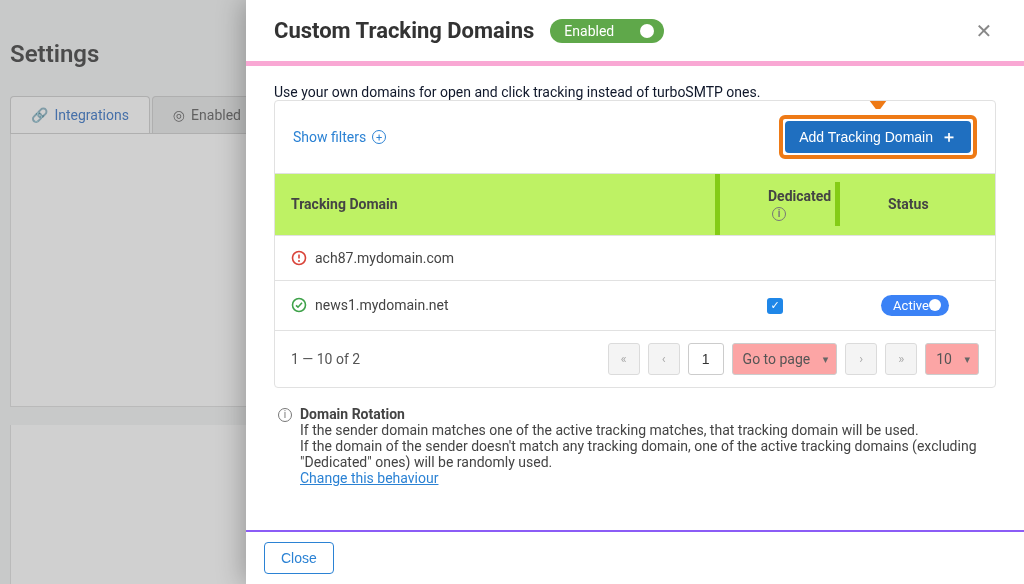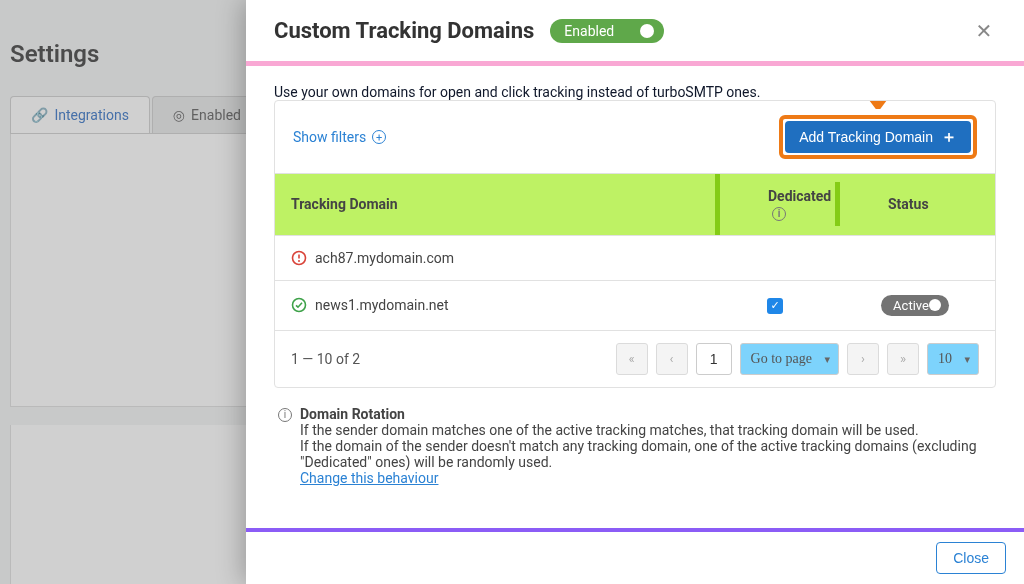--- a/index.html
+++ b/index.html
@@ -118,58 +118,58 @@
   .trow > div { padding: 14px 16px; }
   .trow .c-ded, .trow .c-status { text-align: center; }
   .domain-cell { display: flex; align-items: center; gap: 8px; }
   .stat-ico { width: 16px; height: 16px; display: inline-block; }
   .checkbox-blue {
     width: 16px; height: 16px; background: #1f87e8; border-radius: 3px;
     display: inline-flex; align-items: center; justify-content: center; color: #fff; font-size: 11px;
   }
   .active-pill {
     display: inline-flex; align-items: center; 
-    background: #737373; color: #fff; border-radius: 14px;
+    background: #3b82f6; color: #fff; border-radius: 14px;
     padding: 3px 8px 3px 12px; font-size: 13px; text-align: center;
   }
   .active-pill .knob { width: 12px; height: 12px; background: #fff; border-radius: 50%; }
   
   .pager {
     display: flex; align-items: center; gap: 8px; padding: 12px 16px;
     font-size: 14px; color: #555;
   }
   .pager .count { margin-right: auto; }
   .pg-btn {
     width: 32px; height: 32px; border: 1px solid #ccc; border-radius: 3px;
     background: #f0f0f0; color: #888; display: inline-flex; align-items: center; justify-content: center;
     cursor: pointer; font-size: 13px;
   }
   .pg-btn.disabled { opacity: .7; cursor: default; }
   .pg-num {
     width: 36px; height: 32px; border: 1px solid #ccc; border-radius: 3px;
     text-align: center; font-size: 14px; color: #333;
   }
   .goto, .pgsize {
-    height: 32px; border: 1px solid #ccc; border-radius: 3px; background: #7dd3fc;
+    height: 32px; border: 1px solid #ccc; border-radius: 3px; background: #fca5a5;
     padding: 0 26px 0 10px; font-size: 14px; color: #555;
-    display: inline-flex; align-items: center; position: relative; cursor: pointer; font-family: Liberation Serif, serif;
+    display: inline-flex; align-items: center; position: relative; cursor: pointer;
   }
   .chev {
     position: absolute; right: 8px; top: 50%; transform: translateY(-50%);
     font-size: 11px; color: #666;
   }
   
   .note { margin-top: 18px; display: flex; gap: 8px; font-size: 14px; color: #444; }
   .note .info-i { flex: 0 0 auto; margin-top: 2px; }
   .note-body strong { font-weight: 700; }
   .note-body a { color: #2b82d4; text-decoration: underline; cursor: pointer; }
   
   .modal-footer {
-    border-top: 4px solid #8b5cf6; padding: 10px 18px;
-    display: flex; justify-content: flex-end;
+    border-top: 2px solid #8b5cf6; padding: 10px 18px;
+    display: flex; justify-content: flex-start;
   }
   .close-btn {
     border: 1px solid #2b82d4; color: #2b82d4; background: #fff;
     border-radius: 4px; padding: 7px 16px; font-size: 14px; cursor: pointer;
   }
 </style>
 </head>
 <body>
 
 <div class="page-bg">

